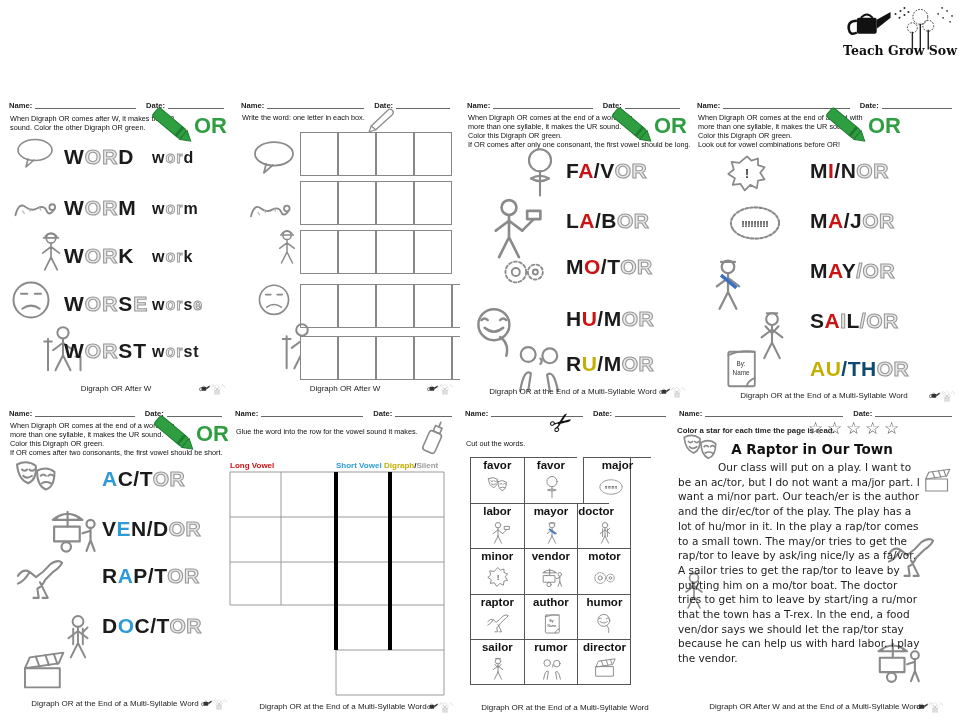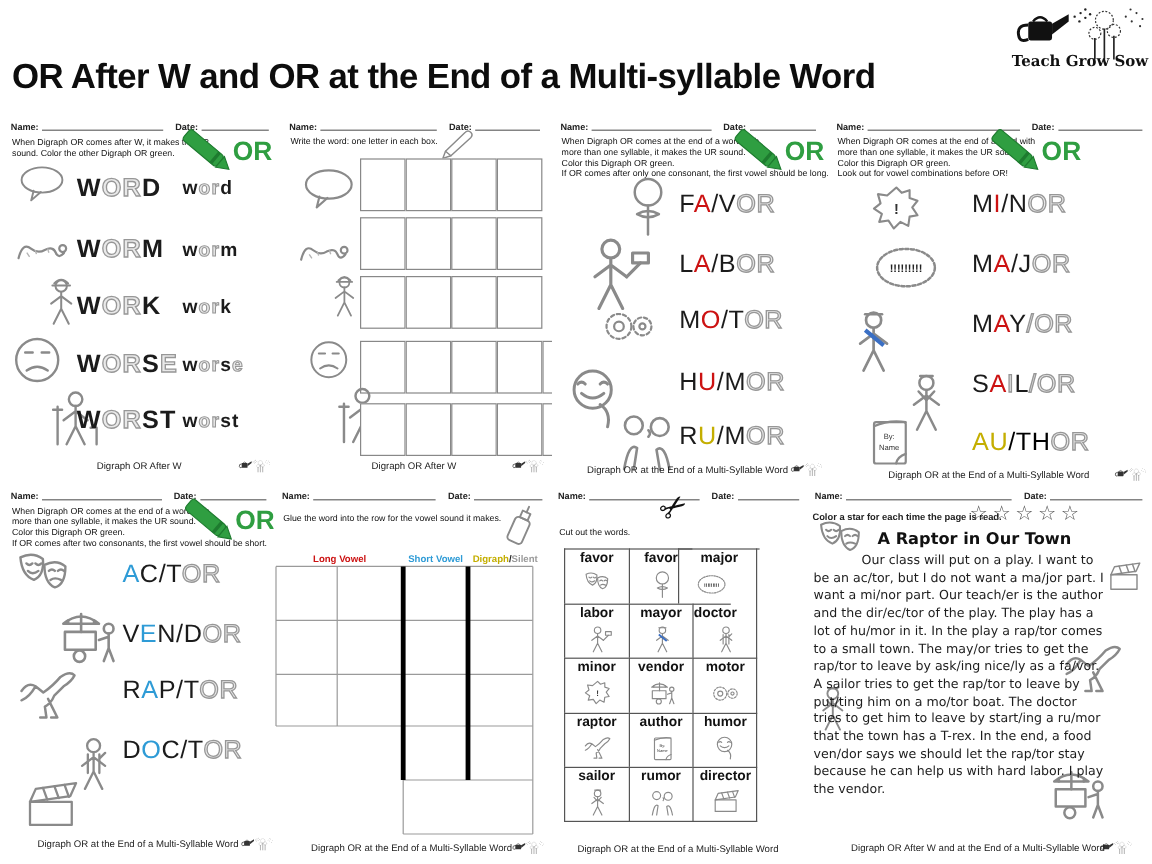--- a/index.html
+++ b/index.html
@@ -14,44 +14,43 @@
 .nd-line{border-bottom:1px solid #666;height:8px;display:inline-block}
 .nd-line.l1{flex:1.8;margin:0 10px 1px 3px}
 .nd-line.l2{flex:1;margin:0 0 1px 3px}
 .instr{position:absolute;font-size:7.3px;line-height:9px;color:#111;white-space:nowrap}
 .crayon{position:absolute;width:52px;height:44px}
 .orbadge{position:absolute;font-size:22px;font-weight:bold;color:#2f9e41}
 .icn{position:absolute;display:inline-block}
 .icn svg{width:100%;height:100%}
 .w1big{position:absolute;font-size:21px;font-weight:bold;letter-spacing:1px;white-space:nowrap}
 .w1small{position:absolute;font-size:16px;font-weight:bold;letter-spacing:1px;white-space:nowrap}
-.sylword{position:absolute;font-size:21px;font-weight:normal;letter-spacing:0.5px;white-space:nowrap}
+.sylword{position:absolute;font-size:21px;font-weight:bold;letter-spacing:0.5px;white-space:nowrap}
 .c-black{color:#1b1b1b}.c-red{color:#cc1212}.c-blue{color:#2e9bd6}.c-yellow{color:#c4ae00}
-.c-magenta{color:#000000}.c-gray{color:#9a9a9a}
+.c-magenta{color:#0c4a6e}.c-gray{color:#9a9a9a}
 .c-outline{color:#e9e9e9;-webkit-text-stroke:1.1px #979797}
 .w1small .c-outline{-webkit-text-stroke:0.9px #979797}
 .footer{position:absolute;left:0;right:0;text-align:center;font-size:8px;color:#222;white-space:nowrap}
 .minilogo{position:absolute;width:28px;height:12px;opacity:.85}
 .wbox{position:absolute;border:1px solid #888;background:#fff}
 .tableheads{position:absolute;font-size:8px;font-weight:bold;white-space:nowrap}
-.th-pos{position:absolute;text-align:center}
+.th-pos{position:absolute;}
 .cardgrid{position:absolute;border-right:1px solid #555;border-bottom:1px solid #555}
 .card{position:absolute;border-left:1px solid #555;border-top:1px solid #555;text-align:center}
 .card .cw{font-size:11.5px;font-weight:bold;color:#111;margin-top:1px}
 .scissors{position:absolute;font-size:27px;color:#111;transform:rotate(-35deg)}
 .starprompt{position:absolute;font-size:7.8px;font-weight:bold;color:#222;white-space:nowrap}
 .star{position:absolute;font-size:17px;color:#555;font-family:"DejaVu Sans",sans-serif}
 .storytitle{position:absolute;font-size:13.5px;font-weight:bold;color:#111;text-align:center;font-family:"DejaVu Sans",sans-serif}
 .storytext{position:absolute;font-size:10.5px;line-height:14.7px;color:#1d1d1d;font-family:"DejaVu Sans",sans-serif;text-indent:40px}
 </style>
 </head>
 <body>
 
 <div id="canvas">
-  <div class="title2">OR After W and OR at the End of a Multi-syllable Word</div>
   <div class="logo" id="logo"><svg viewBox="0 0 115 50" preserveAspectRatio="xMidYMid meet">
         <rect x="14" y="16" width="20" height="16" rx="2" fill="#111"></rect>
         <path d="M34 18 L48 10 L48 16 L34 27 Z" fill="#111"></path>
         <path d="M14 19 Q4 19 6 28 Q7 34 14 31" stroke="#111" stroke-width="2.5" fill="none"></path>
         <path d="M18 16 Q24 9 30 16" stroke="#111" stroke-width="2" fill="none"></path>
         <g fill="#222">
           <circle cx="53" cy="12" r="1"></circle>
           <circle cx="58" cy="9" r="1"></circle>
           <circle cx="62" cy="13" r="1"></circle>
           <circle cx="57" cy="16" r="1"></circle>
@@ -553,21 +552,21 @@
           </svg></span>
       </div>
       <div class="card" style="left:65.6px;top:52px;width:53.6px;height:45.6px">
         <div class="cw">favor</div>
         <span class="icn" style="left:15px;top:17px;width:24px;height:24px"><svg viewBox="0 0 40 40" preserveAspectRatio="xMidYMid meet">
             <circle cx="20" cy="11" r="8.5" stroke="#8a8a8a" stroke-width="1.6" fill="none" stroke-linecap="round" stroke-linejoin="round"></circle>
             <path d="M20 19.5 V38" stroke="#8a8a8a" stroke-width="1.6" fill="none" stroke-linecap="round" stroke-linejoin="round"></path>
             <path d="M13 25 Q20 21 27 25 Q20 29 13 25" stroke="#8a8a8a" stroke-width="1.6" fill="none" stroke-linecap="round" stroke-linejoin="round"></path>
           </svg></span>
       </div>
-      <div class="card" style="left:107px;top:52px;width:68px;height:45.6px">
+      <div class="card" style="left:125px;top:52px;width:68px;height:45.6px">
         <div class="cw">major</div>
         <span class="icn" style="left:15px;top:17px;width:24px;height:24px"><svg viewBox="0 0 40 40" preserveAspectRatio="xMidYMid meet">
             <ellipse cx="20" cy="20" rx="18.5" ry="12" stroke="#8a8a8a" stroke-width="1.6" fill="none" stroke-linecap="round" stroke-linejoin="round" stroke-dasharray="2 1.6"></ellipse>
             <text x="20" y="23" text-anchor="middle" font-size="7" fill="#222" font-weight="bold">!!!!!!!!!</text>
           </svg></span>
       </div>
       <div class="card" style="left:12px;top:97.6px;width:53.6px;height:45.6px">
         <div class="cw">labor</div>
         <span class="icn" style="left:15px;top:17px;width:24px;height:24px"><svg viewBox="0 0 40 40" preserveAspectRatio="xMidYMid meet">
             <circle cx="20" cy="7" r="4.5" stroke="#8a8a8a" stroke-width="1.6" fill="none" stroke-linecap="round" stroke-linejoin="round"></circle>

